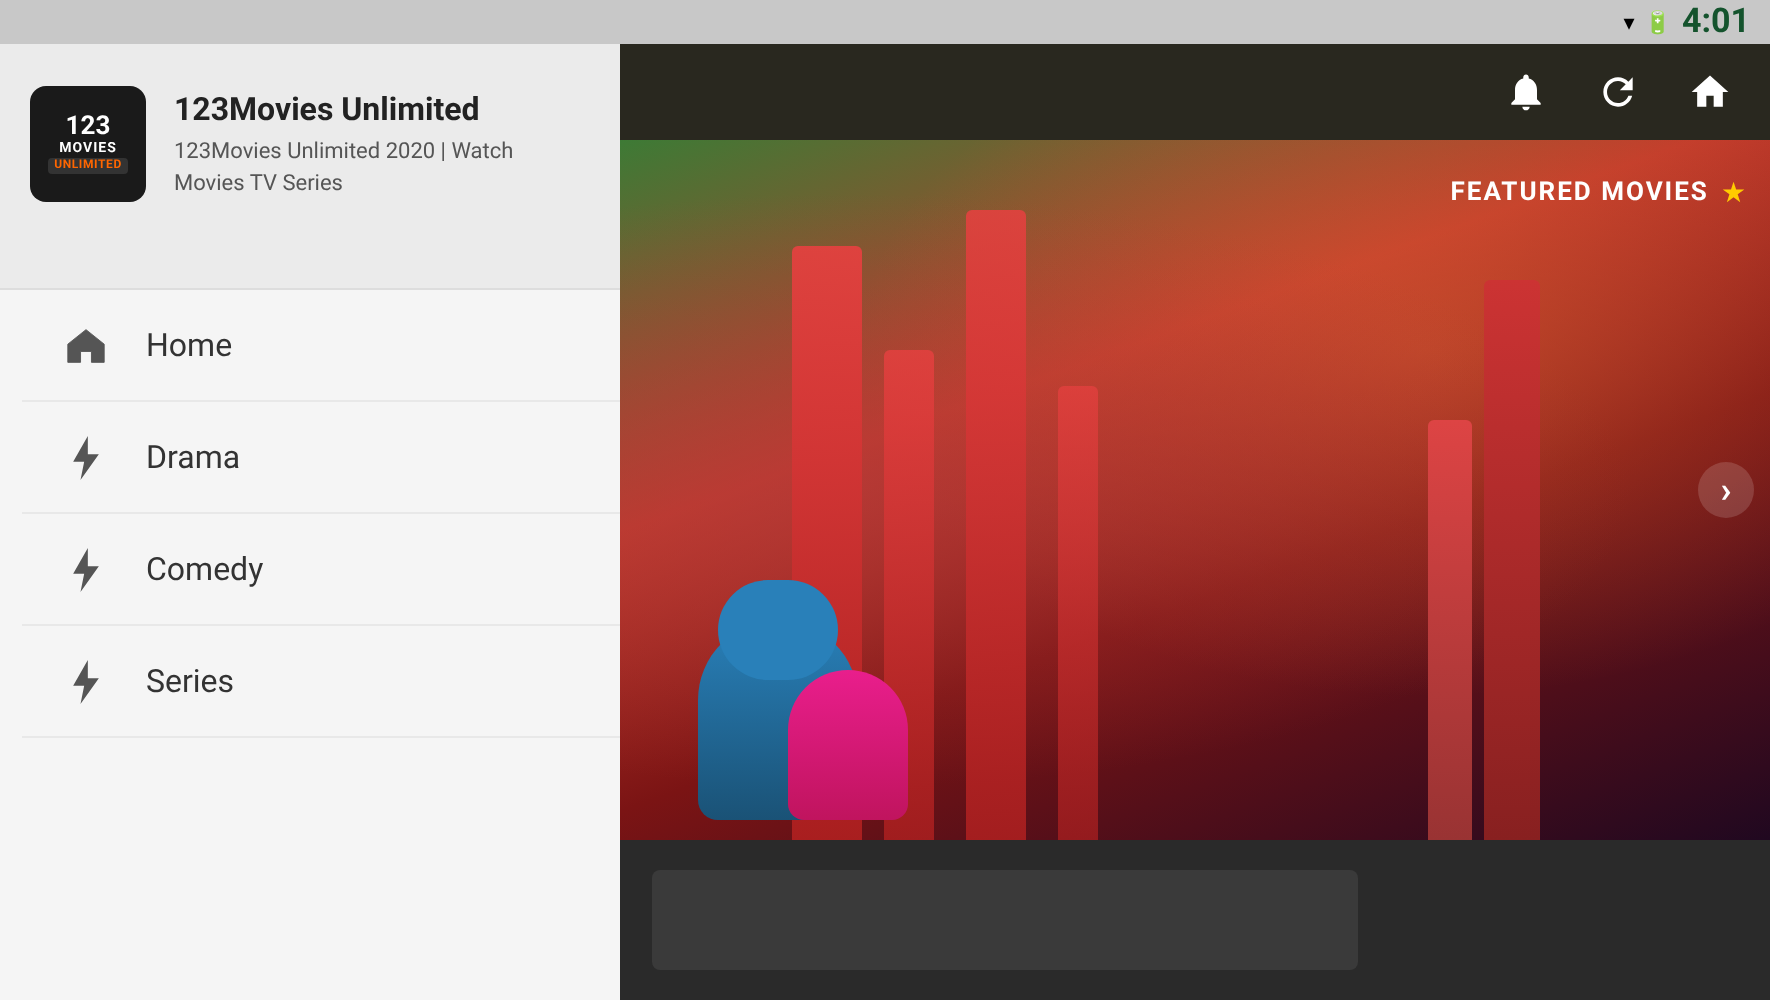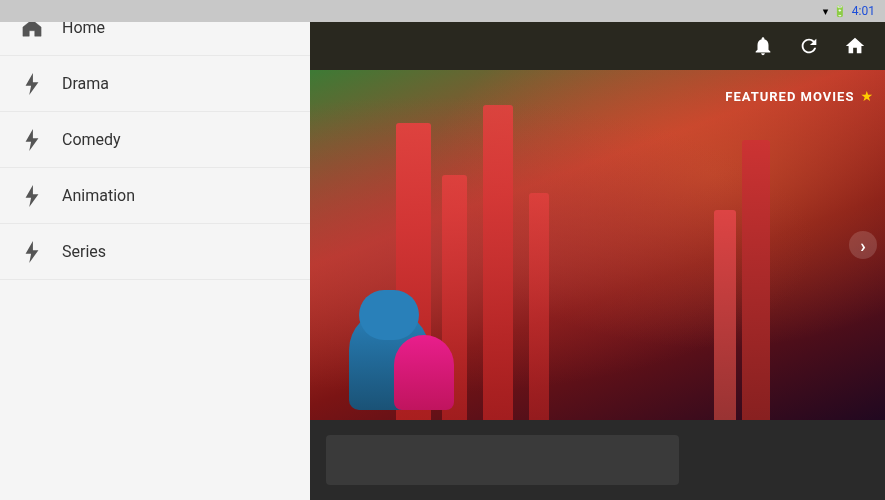--- a/index.html
+++ b/index.html
@@ -29,23 +29,23 @@
       z-index: 100;
     }
 
     .status-icons {
       display: flex;
       align-items: center;
       gap: 5px;
     }
 
     .status-time {
-      font-size: 12px;
-      font-weight: normal;
-      color: #1d4ed8;
+      font-size: 17px;
+      font-weight: bold;
+      color: #14532d;
     }
 
     
     .sidebar {
       position: absolute;
       top: 0;
       left: 0;
       width: 310px;
       height: 500px;
       background: #f5f5f5;
@@ -119,20 +119,21 @@
       font-size: 11px;
       color: #555;
       line-height: 1.4;
       max-width: 200px;
     }
 
     
     .nav-list {
       flex: 1;
       overflow: hidden;
+      margin-left: 11px;
     }
 
     .nav-item {
       display: flex;
       align-items: center;
       gap: 18px;
       padding: 0 20px;
       height: 56px;
       cursor: pointer;
       border-bottom: 1px solid #e8e8e8;
@@ -350,20 +351,31 @@
 <div class="status-bar">
   <div class="status-icons">
     <span style="font-size:11px;">▾</span>
     <span style="font-size:11px;">🔋</span>
     <span class="status-time">4:01</span>
   </div>
 </div>
 
 <div class="sidebar">
 
+  <div class="app-header">
+    <div class="app-logo">
+      <span class="logo-123">123</span>
+      <span class="logo-movies">MOVIES</span>
+      <span class="logo-unlimited">UNLIMITED</span>
+    </div>
+    <div class="app-info">
+      <span class="app-title">123Movies Unlimited</span>
+      <span class="app-subtitle">123Movies Unlimited 2020 | Watch Movies TV Series</span>
+    </div>
+  </div>
 
   <div class="nav-list">
 
     <div class="nav-item">
       <div class="nav-icon">
         <svg class="home-icon-svg" viewBox="0 0 24 22" fill="none" xmlns="http://www.w3.org/2000/svg">
           <path d="M12 2L2 10V20H9V14H15V20H22V10L12 2Z" fill="#555" stroke="#555" stroke-width="0.5"></path>
         </svg>
       </div>
       <span class="nav-label">Home</span>
@@ -381,28 +393,20 @@
 
     <div class="nav-item">
       <div class="nav-icon">
         <svg class="bolt-svg" viewBox="0 0 16 24" fill="#555" xmlns="http://www.w3.org/2000/svg">
           <path d="M9 0L1 14H7L5 24L15 10H9L9 0Z"></path>
         </svg>
       </div>
       <span class="nav-label">Comedy</span>
     </div>
 
-    <div class="nav-item">
-      <div class="nav-icon">
-        <svg class="bolt-svg" viewBox="0 0 16 24" fill="#555" xmlns="http://www.w3.org/2000/svg">
-          <path d="M9 0L1 14H7L5 24L15 10H9L9 0Z"></path>
-        </svg>
-      </div>
-      <span class="nav-label">Animation</span>
-    </div>
 
     <div class="nav-item">
       <div class="nav-icon">
         <svg class="bolt-svg" viewBox="0 0 16 24" fill="#555" xmlns="http://www.w3.org/2000/svg">
           <path d="M9 0L1 14H7L5 24L15 10H9L9 0Z"></path>
         </svg>
       </div>
       <span class="nav-label">Series</span>
     </div>
 

